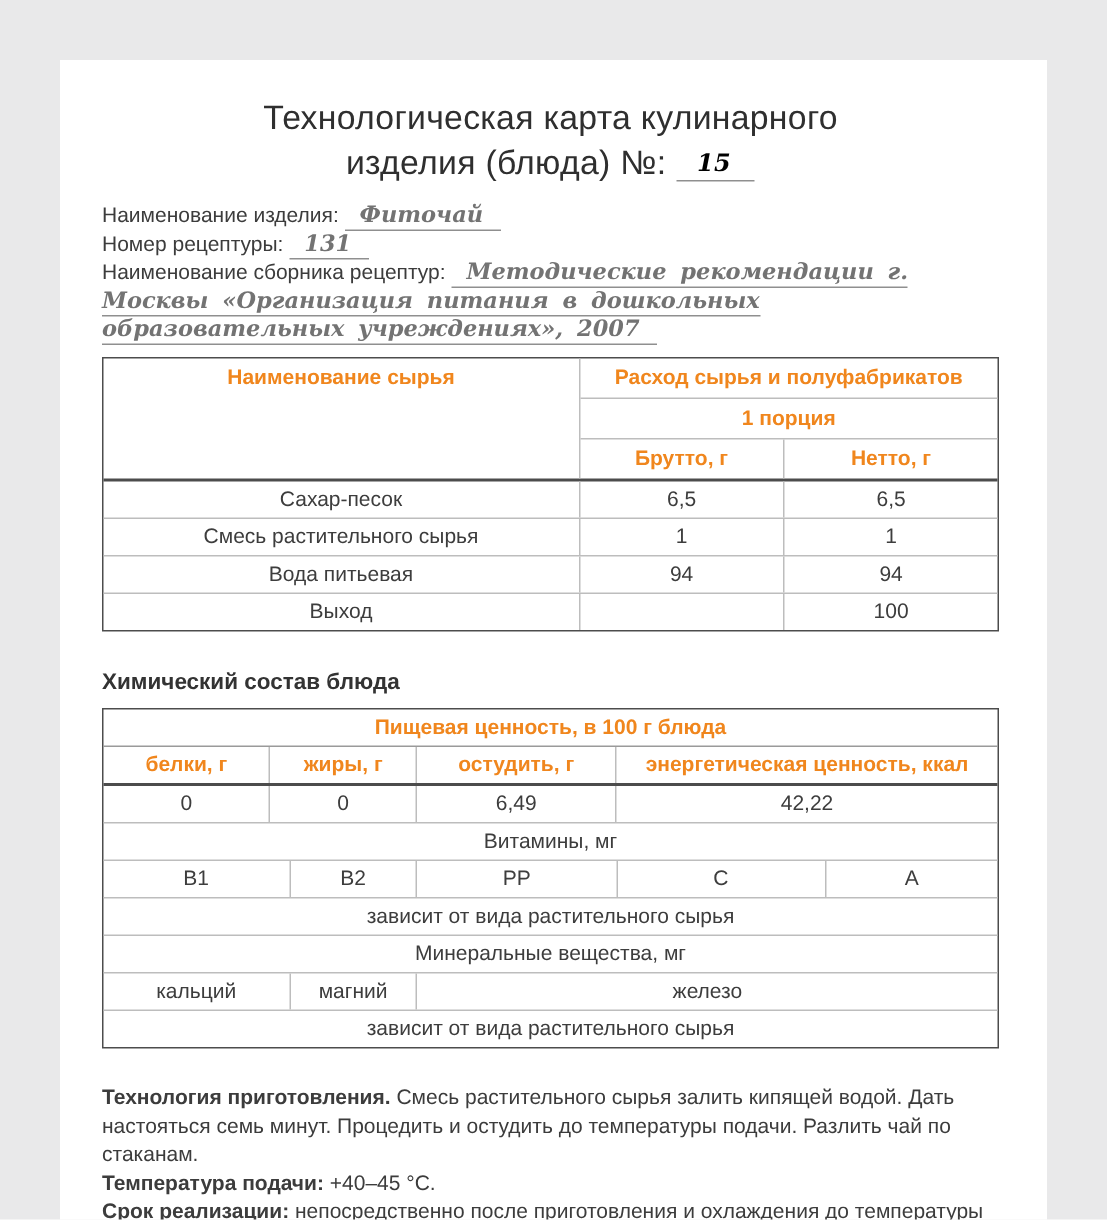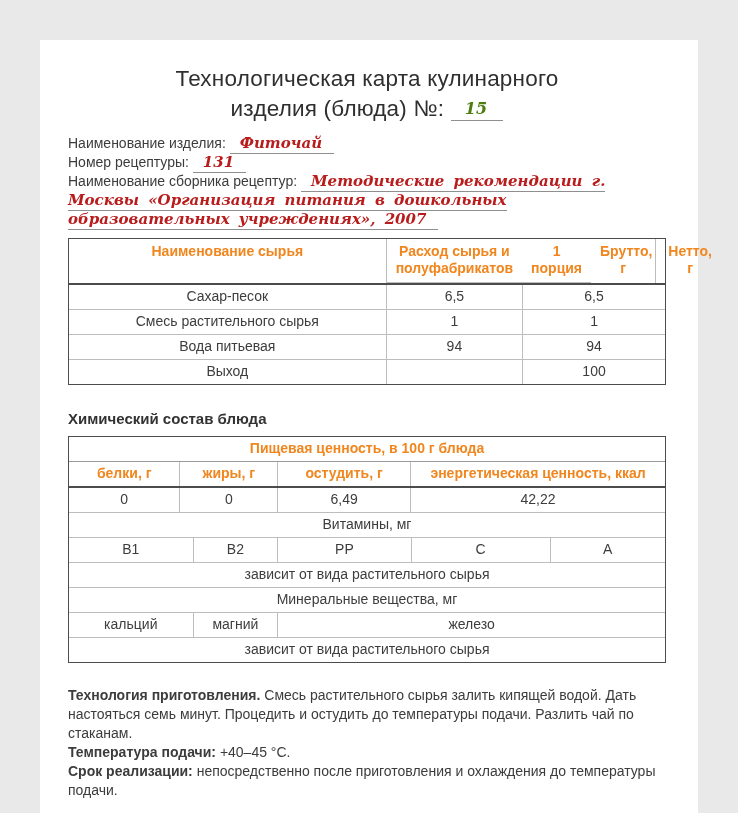--- a/index.html
+++ b/index.html
@@ -11,46 +11,46 @@
     position:absolute;left:40px;top:40px;width:658px;height:784px;background:#ffffff;
     box-sizing:border-box;padding:20px 32px 24px 28px;
   }
   
   .doc-title{
     margin-top:4px;text-align:center;font-size:22.5px;line-height:30px;color:#2f2f2f;
     font-weight:400;letter-spacing:.2px;
   }
   .title-num{
     display:inline-block;font-family:"DejaVu Serif",serif;font-style:italic;font-weight:600;
-    font-size:16px;line-height:18px;color:#4d7c0f;border-bottom:1px solid #8f8f8f;
+    font-size:16px;line-height:18px;color:#000000;border-bottom:1px solid #8f8f8f;
     padding:0 16px 2px 14px;vertical-align:2px;
   }
   
   .fields{margin-top:10px;font-size:14px;line-height:19px;color:#3c3c3c;}
   .field{margin:0;}
   .fv{
     font-family:"DejaVu Serif",serif;font-style:italic;font-weight:600;font-size:15px;
-    color:#b91c1c;border-bottom:1px solid #8f8f8f;padding:0 12px 1px 10px;
+    color:#737373;border-bottom:1px solid #8f8f8f;padding:0 12px 1px 10px;
   }
   .fv-wide{word-spacing:4px;}
   
   .t{border:1.5px solid #4c4c4c;font-size:14px;color:#3d3d3d;margin-top:9px;text-align:center;}
   .th-txt{color:#f0861d;font-weight:bold;}
   .td{padding:3px 9px 4px 9px;box-sizing:border-box;line-height:17px;}
   .rt{border-right:1px solid #bdbdbd;}
   .bb{border-bottom:1px solid #bdbdbd;}
   .bb-med{border-bottom:1px solid #9a9a9a;}
   .bb-dark{border-bottom:2px solid #4c4c4c;}
   .frow{display:flex;}
   
   .t1{margin-top:9px;}
   .t1-name{width:53.3%;}
   .t1-brutto{width:22.9%;}
   .t1-netto{width:23.8%;}
-  .t1-head-right{width:46.7%;display:flex;flex-direction:row;}
+  .t1-head-right{width:46.7%;display:flex;flex-direction:column;}
   .t1-bn-left{width:49%;}
   .t1-bn-right{flex:1;}
   .t1 .hdr-pad{padding-top:4px;padding-bottom:5px;}
   
   .w-a{width:18.7%;} .w-b{width:16.4%;} .w-c{width:22.3%;} .w-d{width:42.6%;}
   .w-va{width:20.9%;} .w-vb{width:14.2%;} .w-vc{width:22.4%;} .w-vd{width:23.3%;} .w-ve{flex:1;}
   .w-ma{width:20.9%;} .w-mb{width:14.2%;} .w-mc{width:22.4%;} .w-md{flex:1;}
   
   .section-heading{margin-top:25px;font-size:15px;font-weight:bold;color:#333333;}
   

